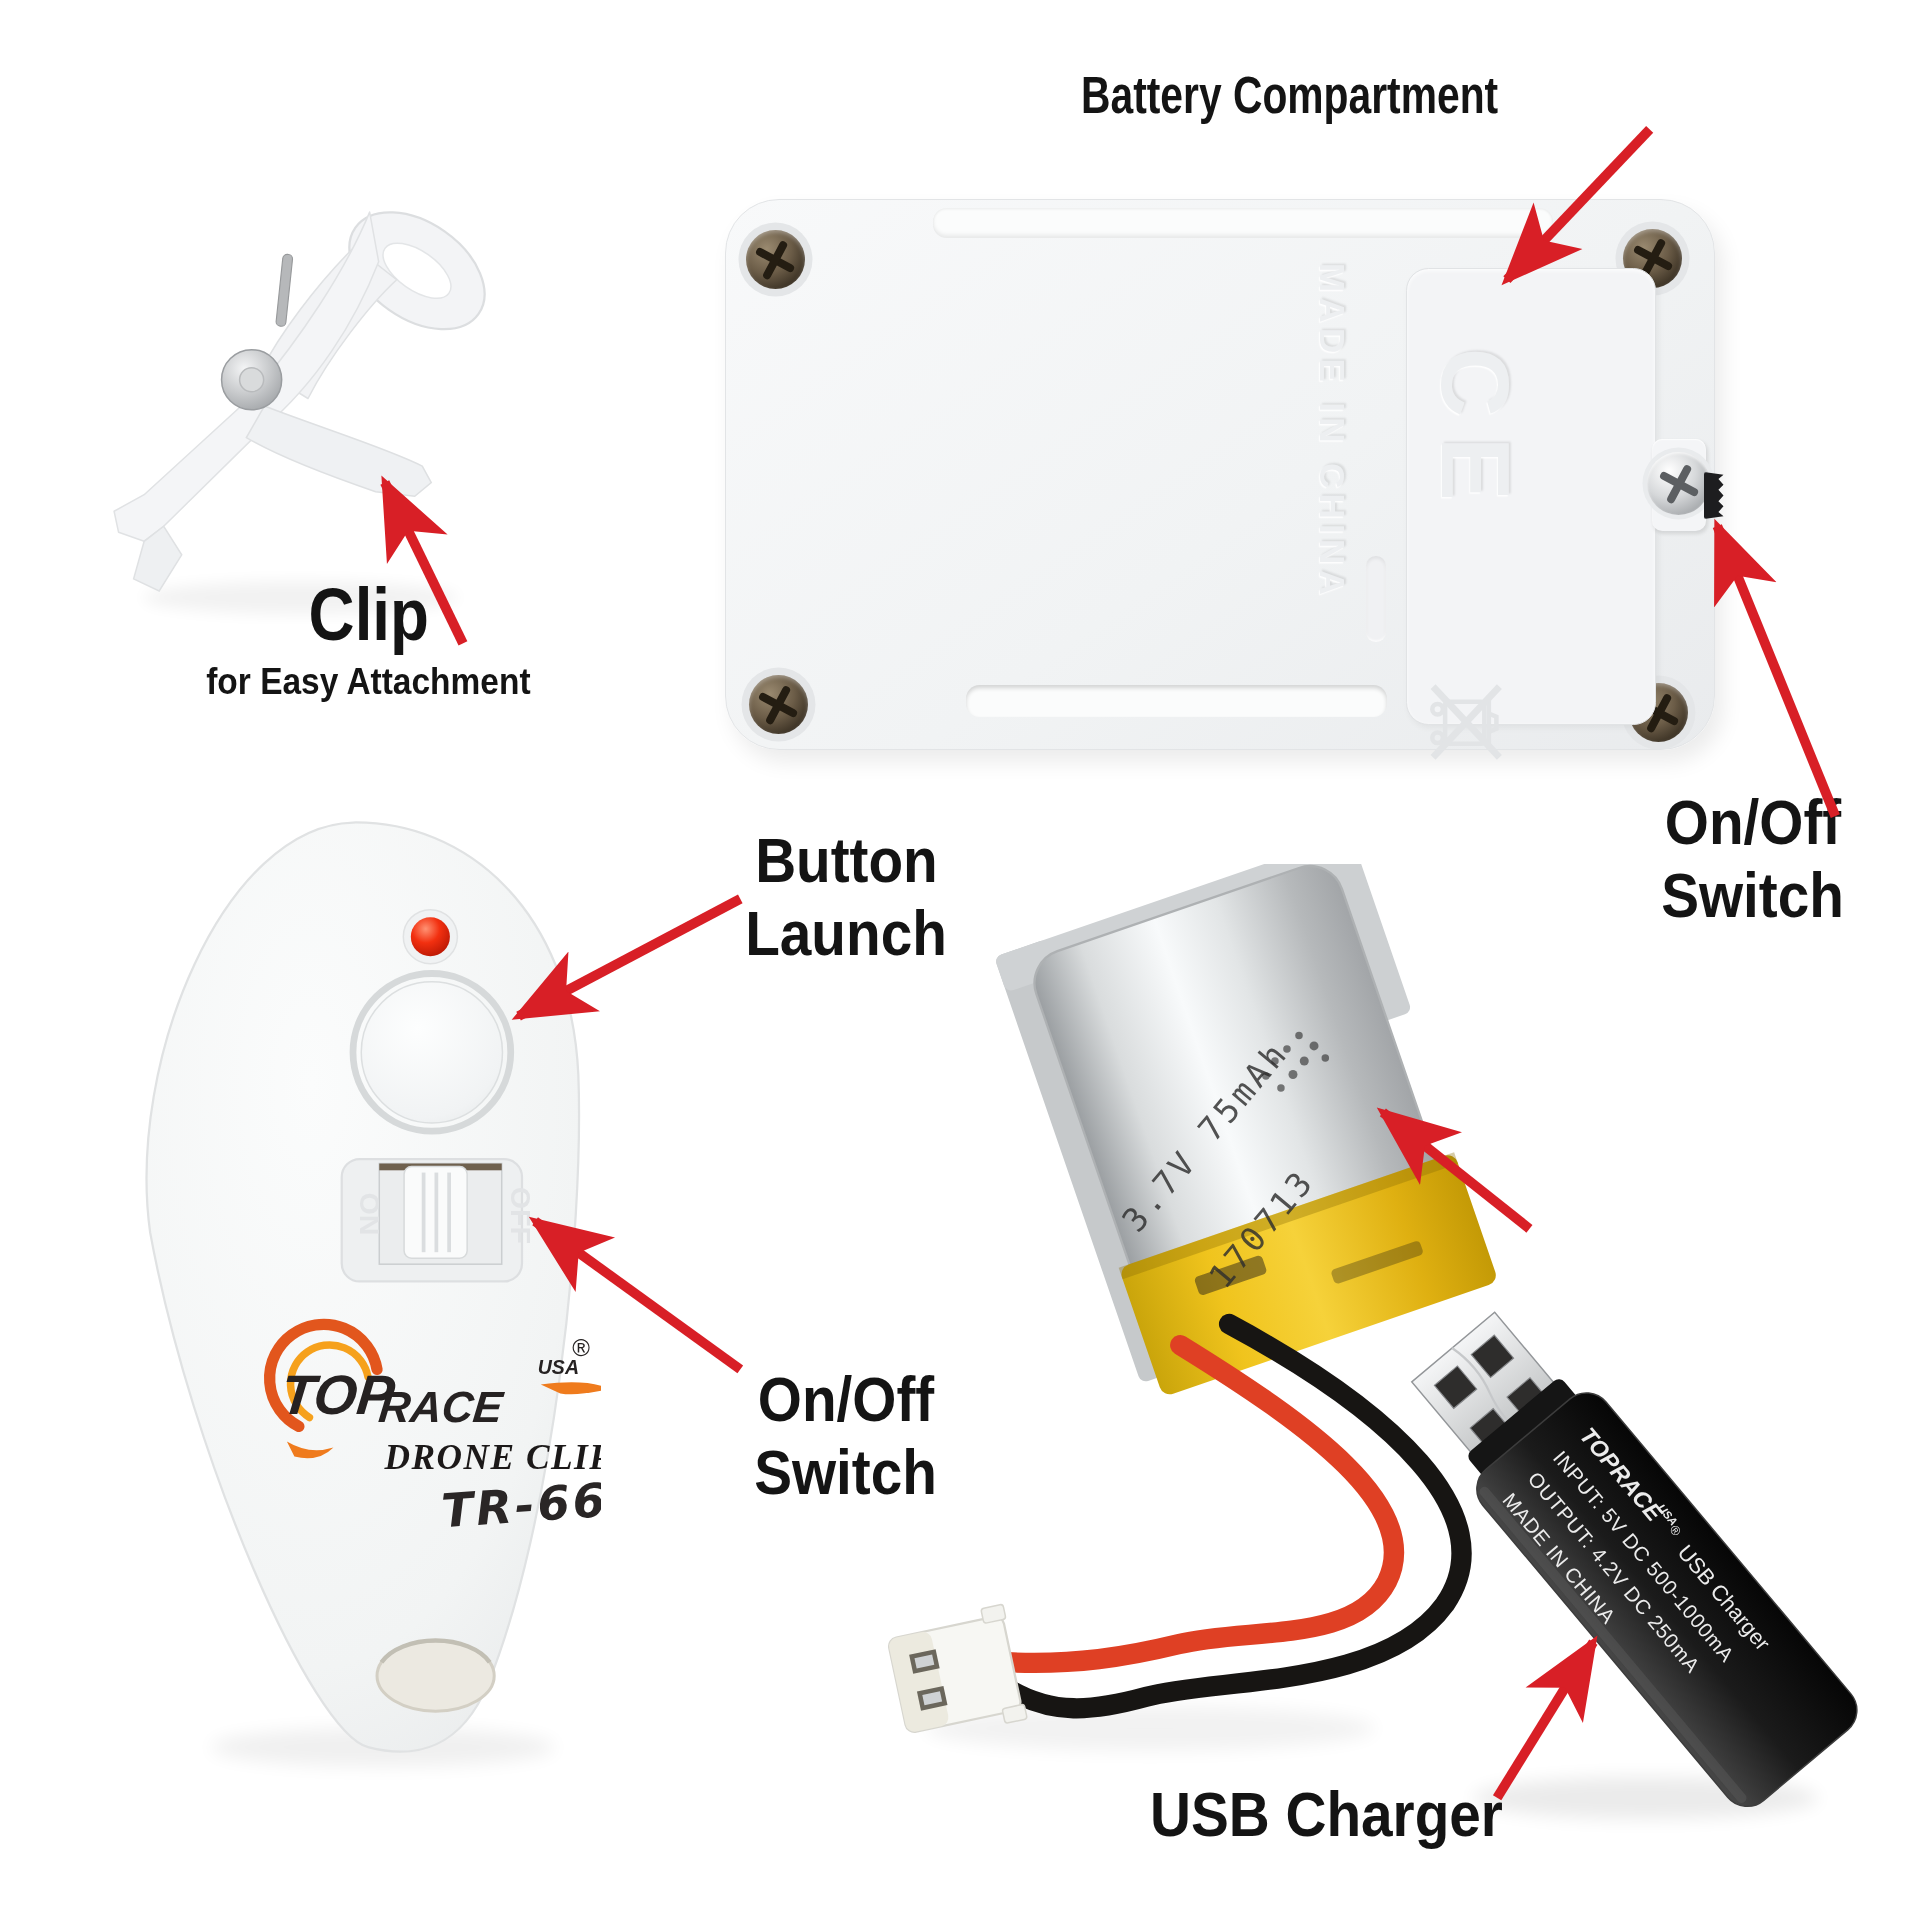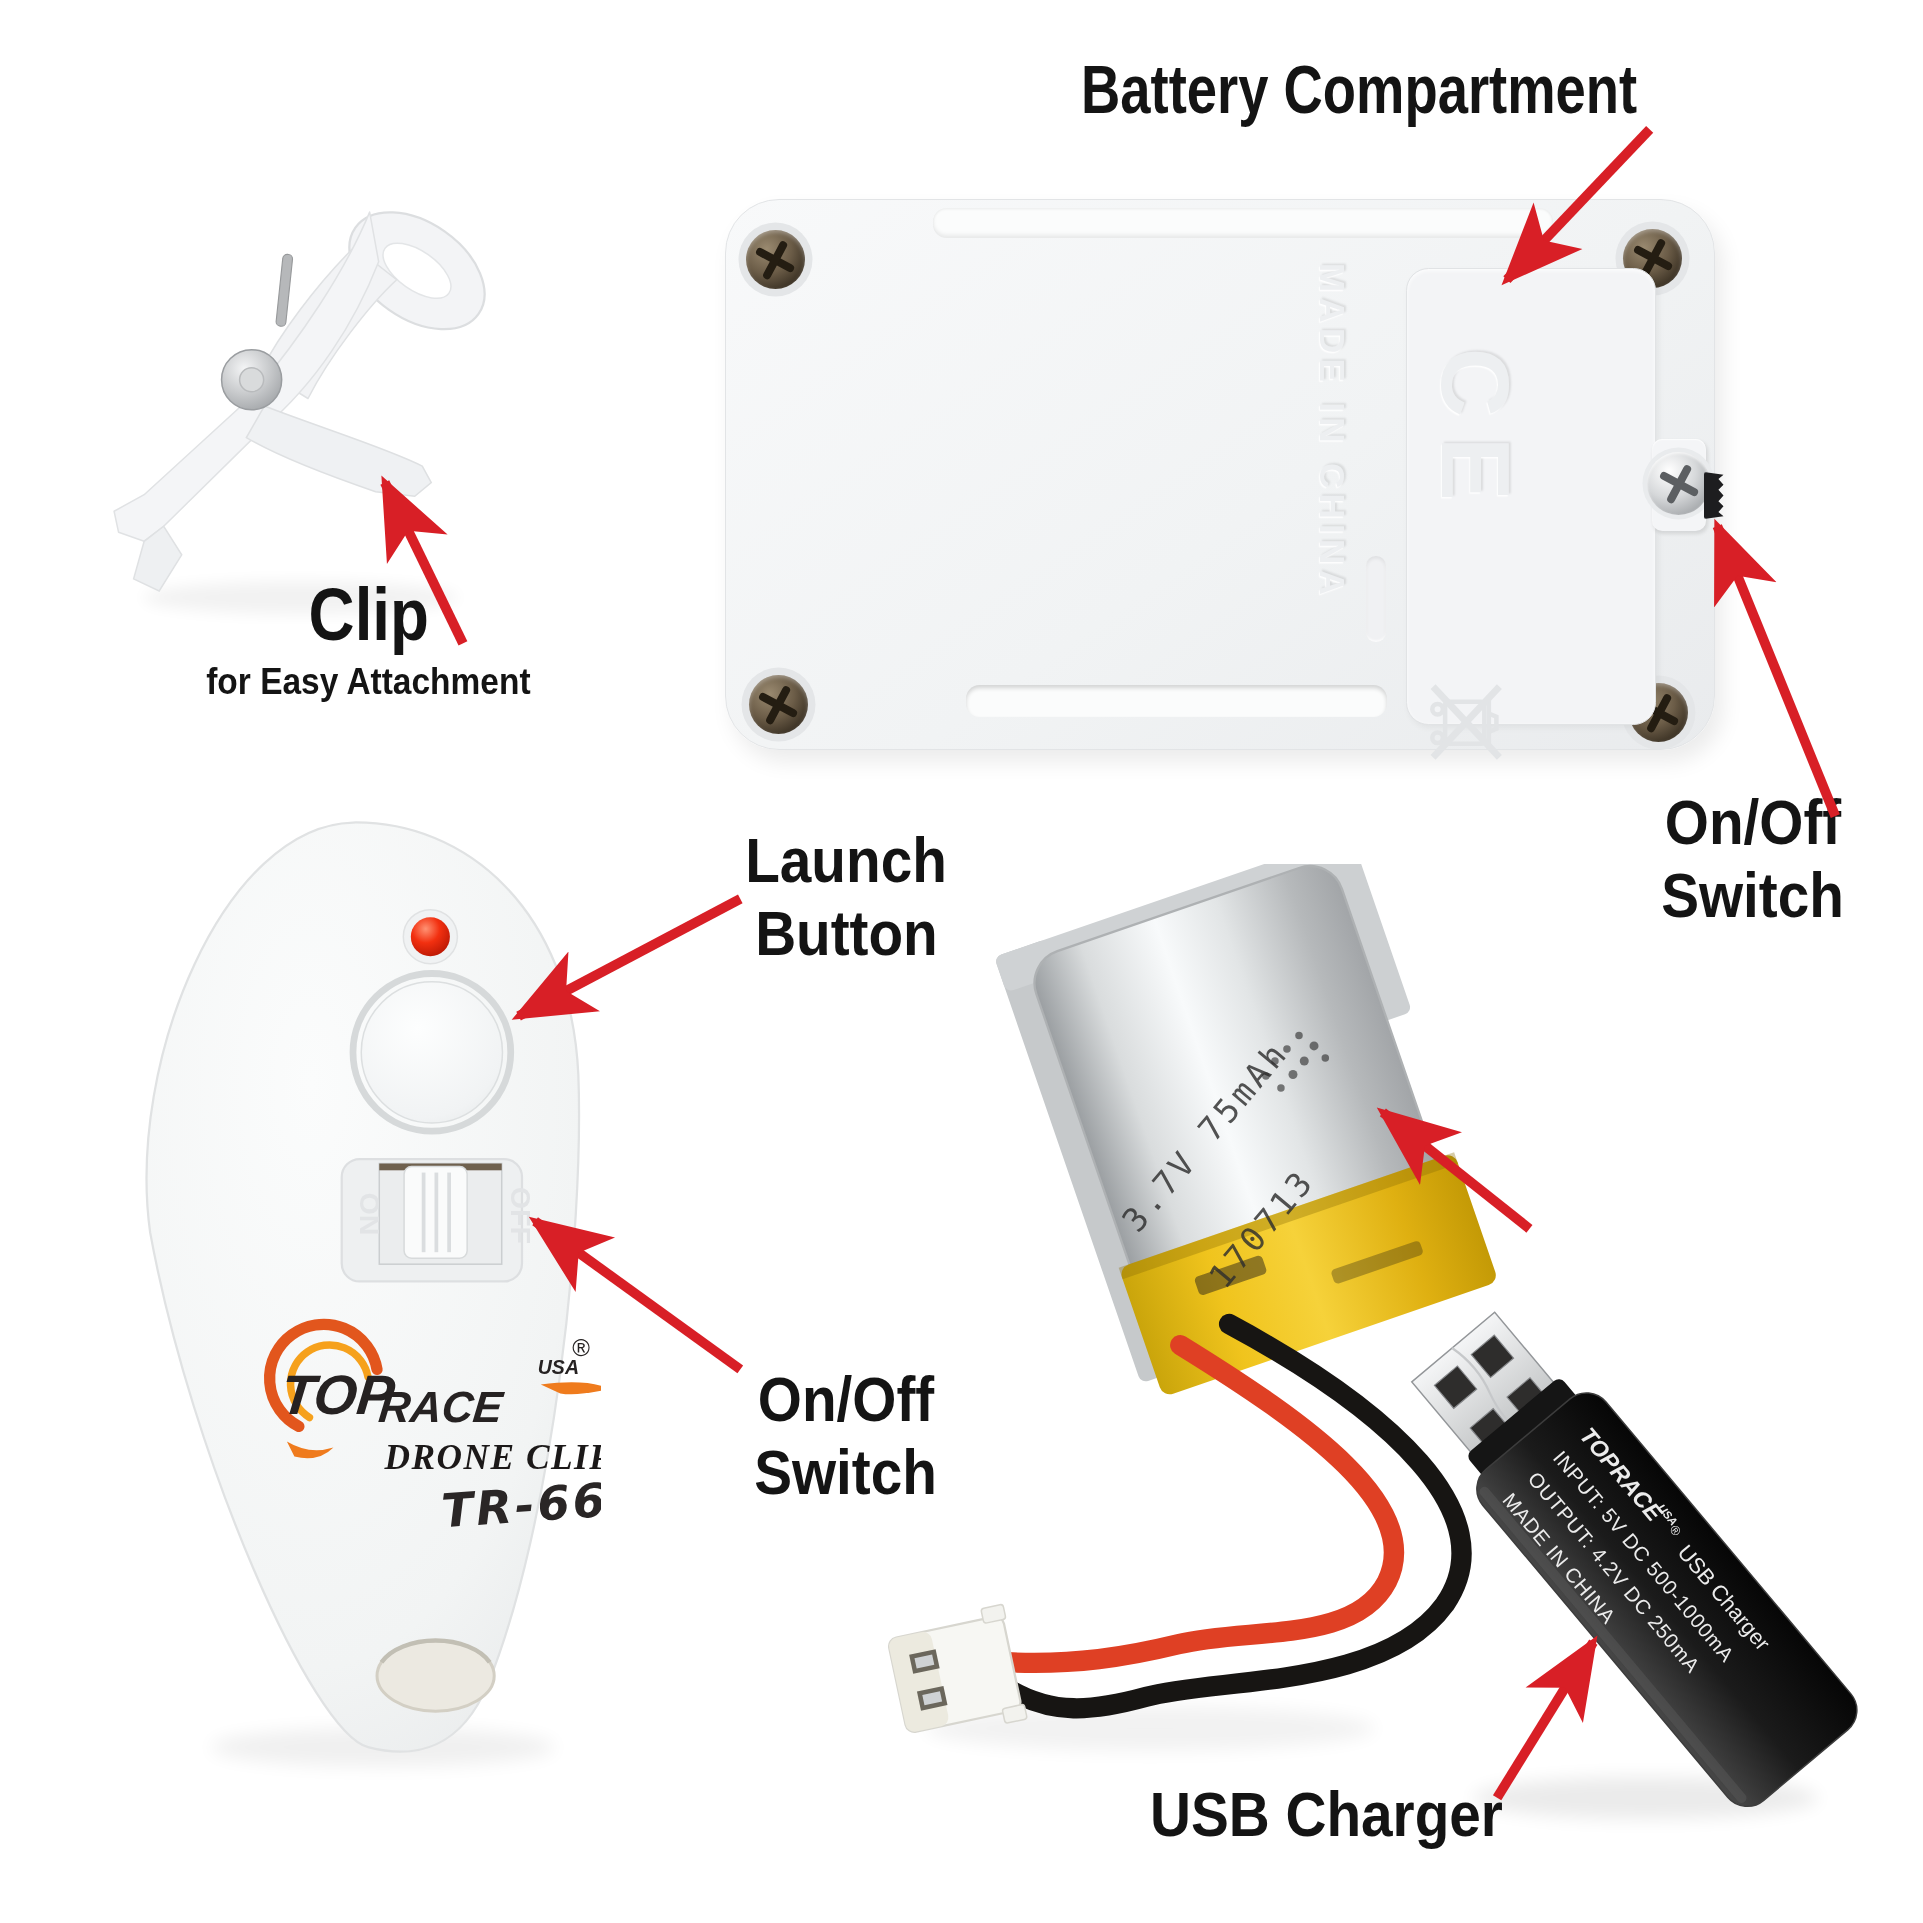--- a/index.html
+++ b/index.html
@@ -43,32 +43,32 @@
   
   .dev{position:absolute;z-index:5;}
   .arrows{position:absolute;left:0;top:0;z-index:40;}
   .dotmx{font-family:"DejaVu Sans Mono",monospace;font-size:44px;letter-spacing:5px;fill:#2e2e2e;opacity:.82;}
 </style>
 </head>
 <body>
 
 <div id="canvas">
 
-  <div class="label" style="left:1081px;top:50px;font-size:68px;text-align:left;">
+  <div class="label" style="left:1081px;top:66px;font-size:51px;text-align:left;">
     <span class="cond" style="transform:scaleX(.8);transform-origin:left top;">Battery Compartment</span>
   </div>
 
   <div class="label" style="left:188px;top:571px;width:361px;">
     <span class="lbl-line" style="font-size:75px;"><span class="cond" style="transform:scaleX(.85);">Clip</span></span>
     <span class="lbl-line" style="font-size:36px;margin-top:3px;"><span class="cond" style="transform:scaleX(.93);">for Easy Attachment</span></span>
   </div>
 
   <div class="label" style="left:718px;top:824px;width:256px;font-size:63px;">
+    <span class="lbl-line"><span class="cond">Button</span></span>
     <span class="lbl-line"><span class="cond">Launch</span></span>
-    <span class="lbl-line"><span class="cond">Button</span></span>
   </div>
 
   <div class="label" style="left:718px;top:1363px;width:256px;font-size:63px;">
     <span class="lbl-line"><span class="cond">On/Off</span></span>
     <span class="lbl-line"><span class="cond">Switch</span></span>
   </div>
 
   <div class="label" style="left:1623px;top:786px;width:259px;font-size:63px;">
     <span class="lbl-line"><span class="cond">On/Off</span></span>
     <span class="lbl-line"><span class="cond">Switch</span></span>

